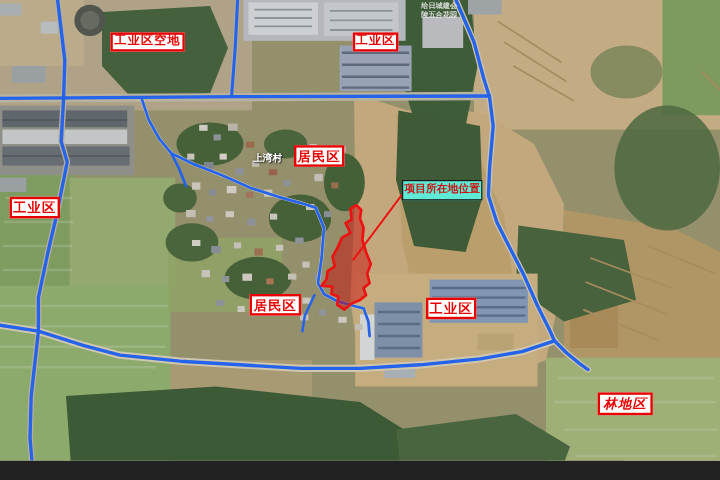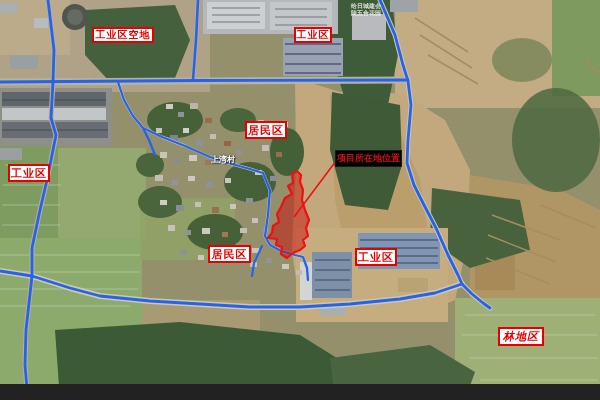--- a/index.html
+++ b/index.html
@@ -9,36 +9,36 @@
     background:#978f6c;
   }
   #stage svg{position:absolute;left:0;top:0;}
   .map-label{
     position:absolute;display:flex;align-items:center;justify-content:center;
     background:#ffffff;border:2px solid #e80000;color:#e80000;
     font-weight:bold;box-sizing:border-box;white-space:nowrap;
     letter-spacing:1px;line-height:1;z-index:30;
   }
   .map-label--dark{
-    background:#000000;border:1px solid #1a1a1a;color:#cc1111;letter-spacing:0;
+    background:#5eead4;border:1px solid #1a1a1a;color:#cc1111;letter-spacing:0;
   }
   .poi-label{
     position:absolute;color:#ffffff;font-weight:bold;z-index:25;
     text-shadow:0 0 2px rgba(40,40,40,.9), 1px 1px 1px rgba(40,40,40,.9);
     white-space:nowrap;line-height:1;
   }
   #lbl-industrial-vacant{left:92px;top:27px;width:62px;height:16px;font-size:10px;}
   #lbl-industrial-top   {left:294px;top:27px;width:38px;height:16px;font-size:10px;}
   #lbl-industrial-left  {left:8px;top:164px;width:42px;height:18px;font-size:11px;}
   #lbl-residential-top  {left:245px;top:121px;width:42px;height:18px;font-size:11px;}
   #lbl-residential-bot  {left:208px;top:245px;width:43px;height:18px;font-size:11px;}
   #lbl-industrial-bot   {left:355px;top:248px;width:42px;height:18px;font-size:11px;}
   #lbl-forest           {left:498px;top:327px;width:46px;height:19px;font-size:11px;font-style:italic;}
   #lbl-project-site     {left:335px;top:150px;width:67px;height:17px;font-size:9px;}
-  #poi-village{left:211px;top:156px;font-size:8px;}
+  #poi-village{left:211px;top:128px;font-size:8px;}
   #poi-tiny{left:351px;top:2px;font-size:6px;opacity:.85;text-shadow:none;color:#f2f2f2;}
   #poi-tiny div{line-height:7px;}
 </style>
 </head>
 <body>
 
 <div id="stage">
 
   <svg width="600" height="400" viewBox="0 0 600 400">
 

